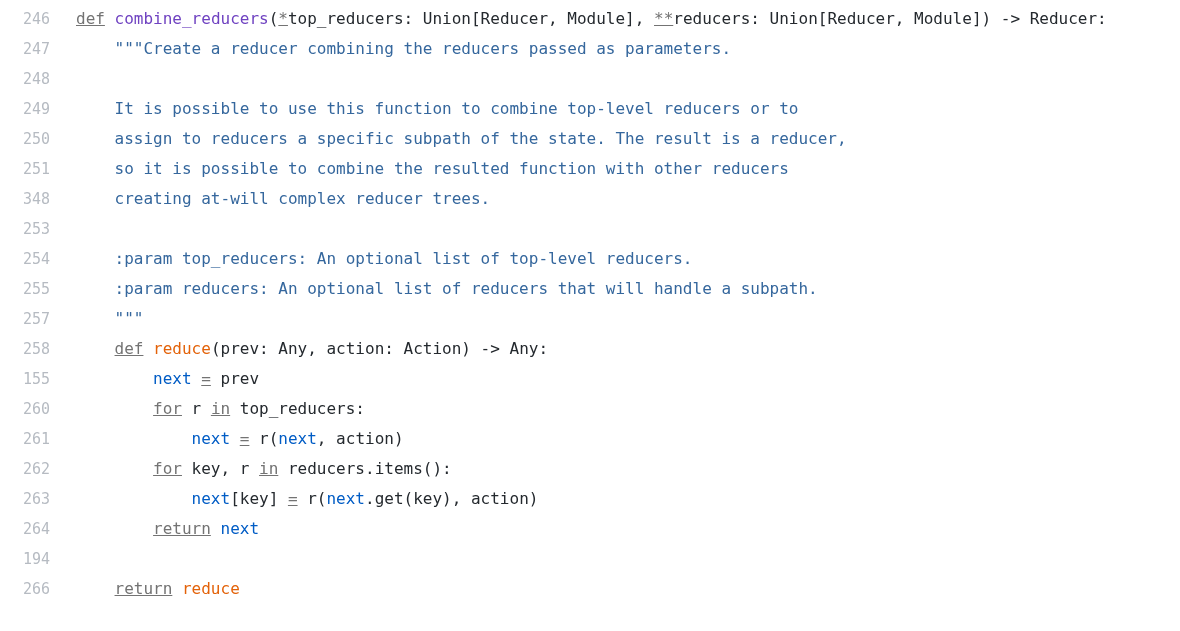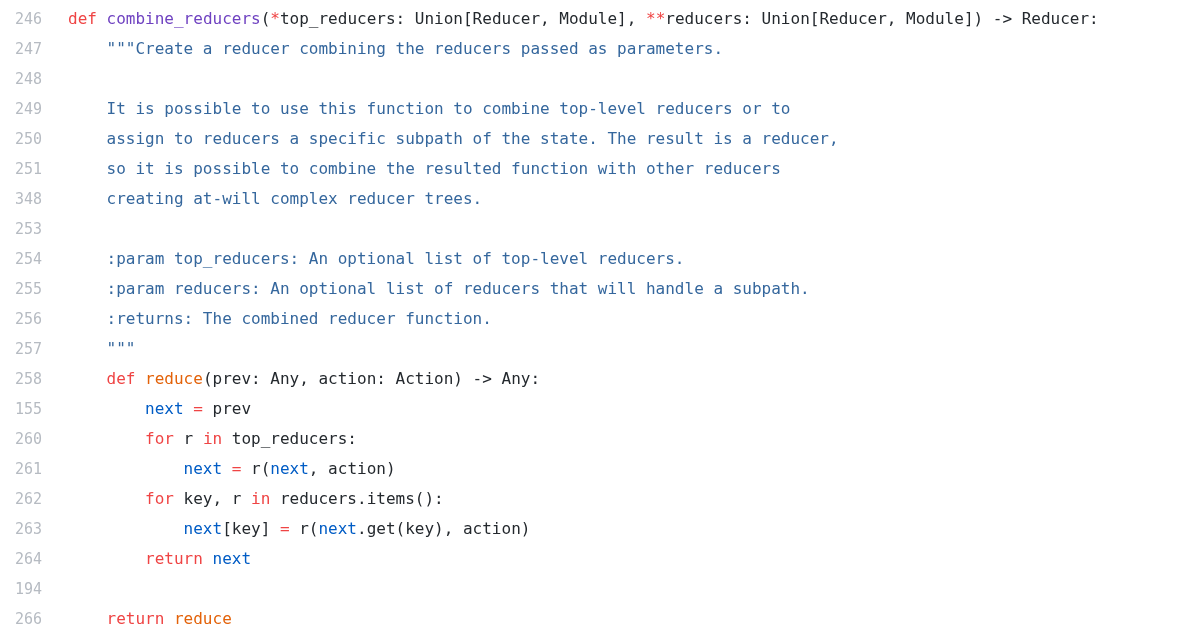--- a/index.html
+++ b/index.html
@@ -14,56 +14,56 @@
     font-family: "DejaVu Sans Mono", "Liberation Mono", monospace;
     font-size: 16px;
     line-height: 30px;
     padding-top: 4px;
     width: 100%;
   }
   .code-line {
     display: flex;
     height: 30px;
     white-space: pre;
+    margin-left: 8px;
   }
   .line-number {
     flex: none;
     width: 42px;
     text-align: right;
     color: #b6bbc2;
     font-size: 15px;
     cursor: pointer;
     user-select: none;
   }
   .code-text {
     padding-left: 26px;
     color: #24292e;
   }
-  .tok-kw  { color: #ef4444; }
+  .tok-kw  { color: #737373; text-decoration: underline; }
   .tok-fn  { color: #6f42c1; }
   .tok-nfn { color: #e36209; }
   .tok-var { color: #005cc5; }
   .tok-str { color: #35679d; }
   .tok-pl  { color: #24292e; }
 </style>
 </head>
 <body>
 
 <div class="code-viewer" id="code-viewer">
     <div class="code-line"><span class="line-number">246</span><span class="code-text"><span class="tok-kw">def</span><span class="tok-pl"> </span><span class="tok-fn">combine_reducers</span><span class="tok-pl">(</span><span class="tok-kw">*</span><span class="tok-pl">top_reducers: Union[Reducer, Module], </span><span class="tok-kw">**</span><span class="tok-pl">reducers: Union[Reducer, Module]) -&gt; Reducer:</span></span></div>
     <div class="code-line"><span class="line-number">247</span><span class="code-text"><span class="tok-pl">    </span><span class="tok-str">"""Create a reducer combining the reducers passed as parameters.</span></span></div>
     <div class="code-line"><span class="line-number">248</span><span class="code-text"></span></div>
     <div class="code-line"><span class="line-number">249</span><span class="code-text"><span class="tok-pl">    </span><span class="tok-str">It is possible to use this function to combine top-level reducers or to</span></span></div>
     <div class="code-line"><span class="line-number">250</span><span class="code-text"><span class="tok-pl">    </span><span class="tok-str">assign to reducers a specific subpath of the state. The result is a reducer,</span></span></div>
     <div class="code-line"><span class="line-number">251</span><span class="code-text"><span class="tok-pl">    </span><span class="tok-str">so it is possible to combine the resulted function with other reducers</span></span></div>
     <div class="code-line"><span class="line-number">348</span><span class="code-text"><span class="tok-pl">    </span><span class="tok-str">creating at-will complex reducer trees.</span></span></div>
     <div class="code-line"><span class="line-number">253</span><span class="code-text"></span></div>
     <div class="code-line"><span class="line-number">254</span><span class="code-text"><span class="tok-pl">    </span><span class="tok-str">:param top_reducers: An optional list of top-level reducers.</span></span></div>
     <div class="code-line"><span class="line-number">255</span><span class="code-text"><span class="tok-pl">    </span><span class="tok-str">:param reducers: An optional list of reducers that will handle a subpath.</span></span></div>
-    <div class="code-line"><span class="line-number">256</span><span class="code-text"><span class="tok-pl">    </span><span class="tok-str">:returns: The combined reducer function.</span></span></div>
     <div class="code-line"><span class="line-number">257</span><span class="code-text"><span class="tok-pl">    </span><span class="tok-str">"""</span></span></div>
     <div class="code-line"><span class="line-number">258</span><span class="code-text"><span class="tok-pl">    </span><span class="tok-kw">def</span><span class="tok-pl"> </span><span class="tok-nfn">reduce</span><span class="tok-pl">(prev: Any, action: Action) -&gt; Any:</span></span></div>
     <div class="code-line"><span class="line-number">155</span><span class="code-text"><span class="tok-pl">        </span><span class="tok-var">next</span><span class="tok-pl"> </span><span class="tok-kw">=</span><span class="tok-pl"> prev</span></span></div>
     <div class="code-line"><span class="line-number">260</span><span class="code-text"><span class="tok-pl">        </span><span class="tok-kw">for</span><span class="tok-pl"> r </span><span class="tok-kw">in</span><span class="tok-pl"> top_reducers:</span></span></div>
     <div class="code-line"><span class="line-number">261</span><span class="code-text"><span class="tok-pl">            </span><span class="tok-var">next</span><span class="tok-pl"> </span><span class="tok-kw">=</span><span class="tok-pl"> r(</span><span class="tok-var">next</span><span class="tok-pl">, action)</span></span></div>
     <div class="code-line"><span class="line-number">262</span><span class="code-text"><span class="tok-pl">        </span><span class="tok-kw">for</span><span class="tok-pl"> key, r </span><span class="tok-kw">in</span><span class="tok-pl"> reducers.items():</span></span></div>
     <div class="code-line"><span class="line-number">263</span><span class="code-text"><span class="tok-pl">            </span><span class="tok-var">next</span><span class="tok-pl">[key] </span><span class="tok-kw">=</span><span class="tok-pl"> r(</span><span class="tok-var">next</span><span class="tok-pl">.get(key), action)</span></span></div>
     <div class="code-line"><span class="line-number">264</span><span class="code-text"><span class="tok-pl">        </span><span class="tok-kw">return</span><span class="tok-pl"> </span><span class="tok-var">next</span></span></div>
     <div class="code-line"><span class="line-number">194</span><span class="code-text"></span></div>
     <div class="code-line"><span class="line-number">266</span><span class="code-text"><span class="tok-pl">    </span><span class="tok-kw">return</span><span class="tok-pl"> </span><span class="tok-nfn">reduce</span></span></div>

